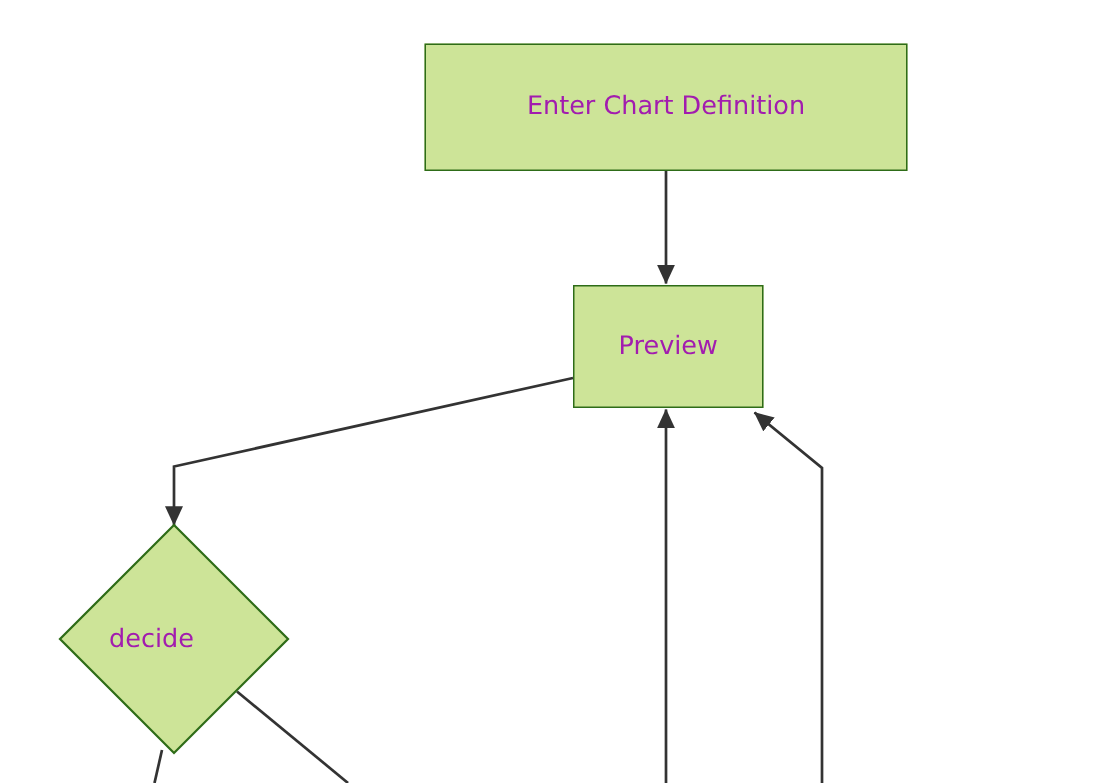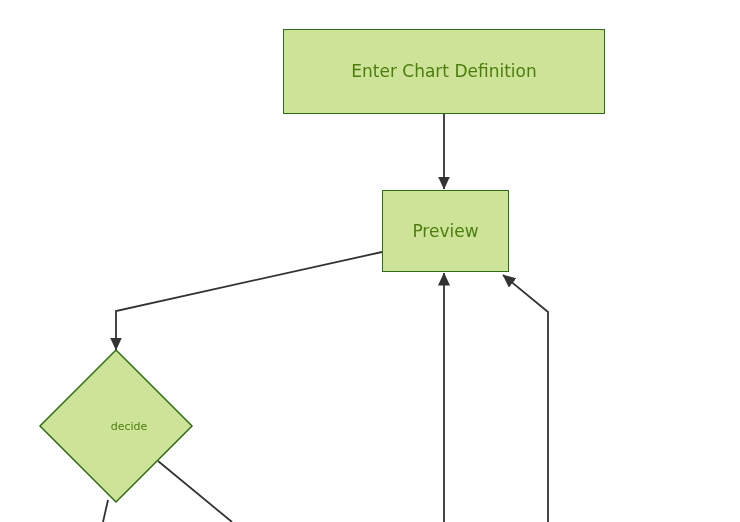--- a/index.html
+++ b/index.html
@@ -7,21 +7,21 @@
     padding: 0;
     background: #ffffff;
   }
   .canvas {
     position: relative;
     width: 740px;
     height: 522px;
     background: #ffffff;
     overflow: hidden;
     font-family: "DejaVu Sans", "Liberation Sans", sans-serif;
-    color: #4d7c0f;
+    color: #a21caf;
   }
   .edges-layer {
     position: absolute;
     left: 0;
     top: 0;
     width: 740px;
     height: 522px;
   }
   .edge {
     fill: none;
@@ -53,28 +53,28 @@
   }
   .node-rounded {
     left: 382px;
     top: 190px;
     width: 127px;
     height: 82px;
     border-radius: 0;
   }
   .diamond-label {
     position: absolute;
-    left: 54px;
+    left: 26px;
     top: 412px;
     width: 150px;
     height: 28px;
     display: flex;
     align-items: center;
     justify-content: center;
-    font-size: 11px;
+    font-size: 17px;
   }
 </style>
 </head>
 <body>
 
 <div class="canvas">
 
   <svg class="edges-layer" viewBox="0 0 740 522" xmlns="http://www.w3.org/2000/svg">
     <defs>
       <marker id="arrow" viewBox="0 0 13 12" refX="12.5" refY="6" markerWidth="13" markerHeight="12" markerUnits="userSpaceOnUse" orient="auto">

